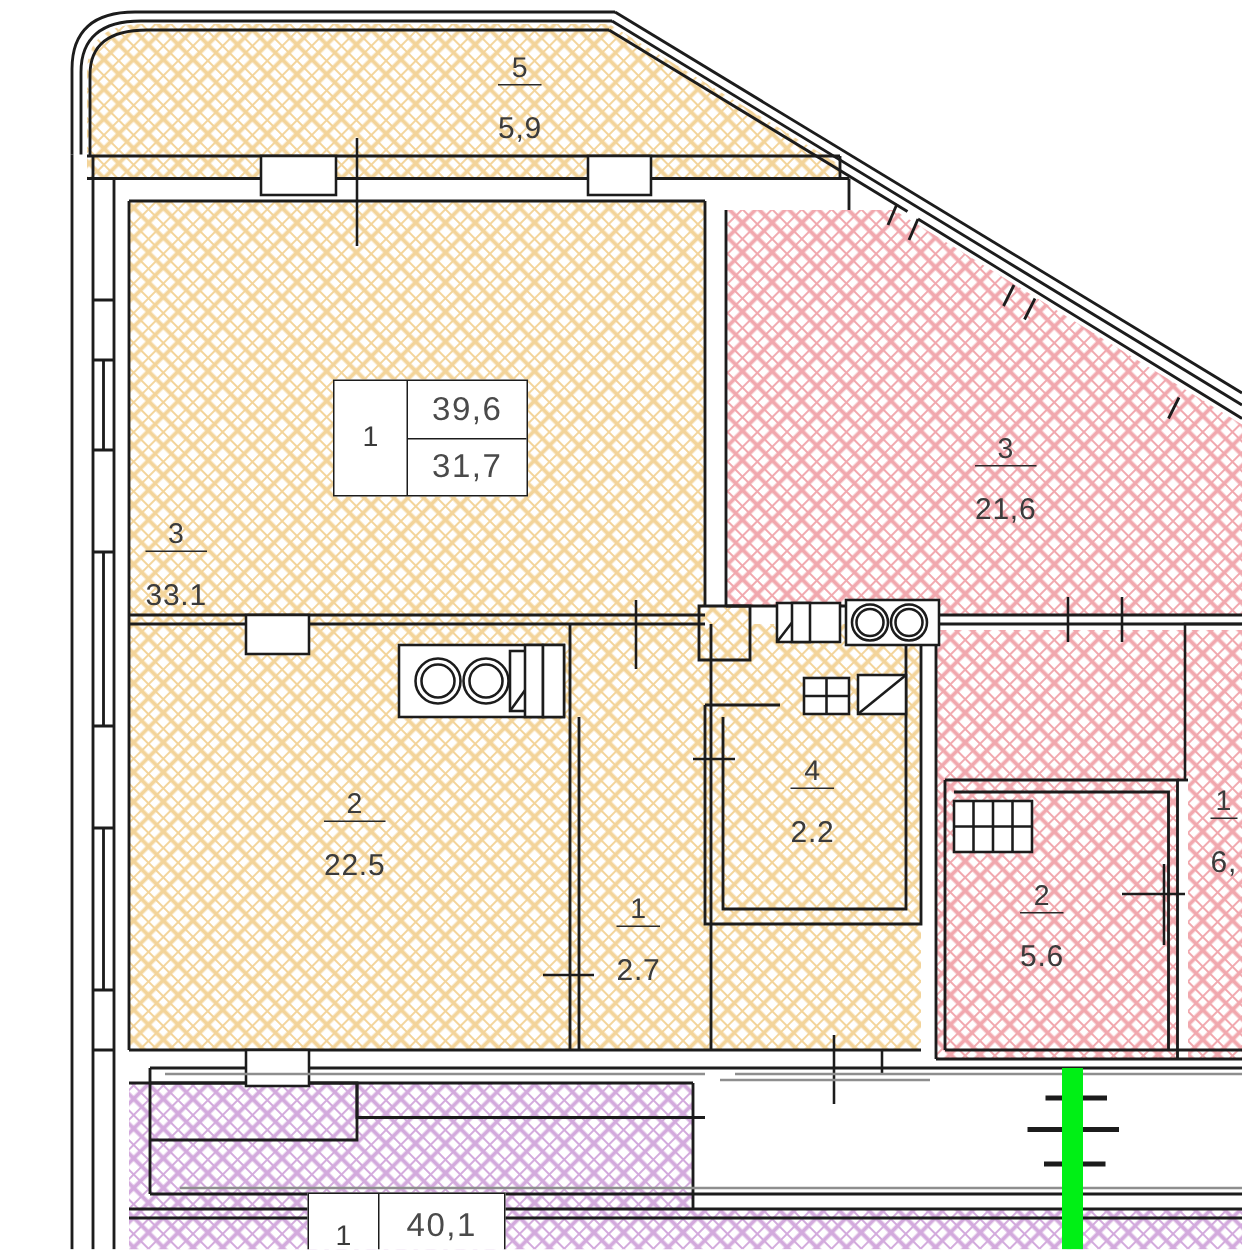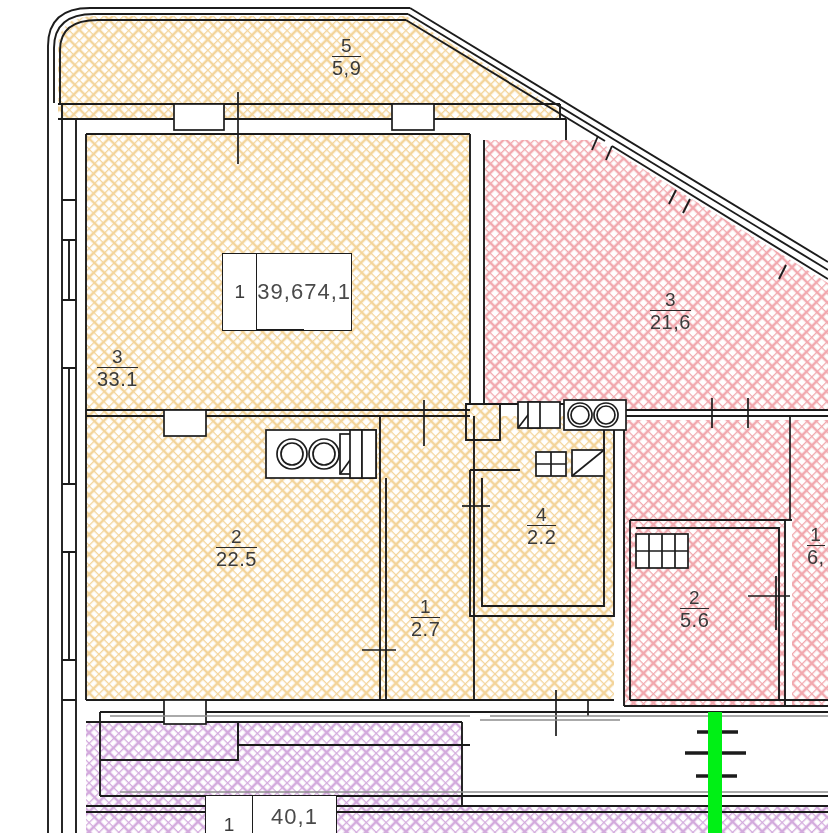--- a/index.html
+++ b/index.html
@@ -1,24 +1,24 @@
 <!DOCTYPE html>
 <html><head>
 <meta charset="utf-8">
 <style>
   html,body{margin:0;padding:0;background:#ffffff;}
   body{font-family:"Liberation Sans", sans-serif;}
   #plan{position:relative;width:828px;height:833px;overflow:hidden;background:#fff;}
   #plan svg{position:absolute;left:0;top:0;}
   .lbl{position:absolute;color:#3b3b3b;font-family:"Liberation Sans",sans-serif;text-align:center;line-height:1.05;white-space:nowrap;}
   .lbl .num{display:block;font-size:19px;letter-spacing:.5px;}
-  .lbl .den{display:block;font-size:20px;border-top:1.6px solid #2a2a2a;padding-top:1px;letter-spacing:.5px;}
+  .lbl .den{display:block;font-size:20px;border-top:1.6px solid #2a2a2a;padding-top:19px;letter-spacing:.5px;}
   .areabox{position:absolute;border:1.7px solid #1c1c1c;background:#fff;display:flex;}
   .areabox .cellL{width:48px;display:flex;align-items:center;justify-content:center;border-right:1.7px solid #1c1c1c;font-size:19px;color:#3b3b3b;}
-  .areabox .cellR{flex:1;display:flex;flex-direction:row;}
+  .areabox .cellR{flex:1;display:flex;flex-direction:column;}
   .areabox .cellR>div{flex:1;display:flex;align-items:center;justify-content:center;font-size:22px;color:#4a4a4a;letter-spacing:1px;}
   .areabox .cellR>div:first-child{border-bottom:1.7px solid #1c1c1c;}
   .areabox2{position:absolute;border:1.7px solid #1c1c1c;background:#fff;display:flex;overflow:hidden;}
   .areabox2 .cellL{width:46px;display:flex;align-items:flex-end;justify-content:center;border-right:1.7px solid #1c1c1c;font-size:19px;color:#3b3b3b;padding-bottom:2px;}
   .areabox2 .cellR{flex:1;display:flex;align-items:center;justify-content:center;font-size:22px;color:#4a4a4a;letter-spacing:1px;}
   .greenmark{position:absolute;background:#00f015;}
 </style>
 </head>
 <body>
 
@@ -206,21 +206,21 @@
       <path d="M490,716 L828,716"></path>
       <path d="M120,792 L828,792"></path>
       <path d="M480,720 L620,720"></path>
     </g>
   </svg>
 
   <div class="areabox" style="left:222px;top:253px;width:128px;height:76px;">
     <div class="cellL">1</div>
     <div class="cellR">
       <div>39,6</div>
-      <div>74,1</div>
+      <div>31,7</div>
     </div>
   </div>
 
   <div class="areabox2" style="left:205px;top:795px;width:130px;height:42px;">
     <div class="cellL">1</div>
     <div class="cellR">40,1</div>
   </div>
 
   <div class="lbl" style="left:332px;top:36px;">
     <span class="num">5</span>

